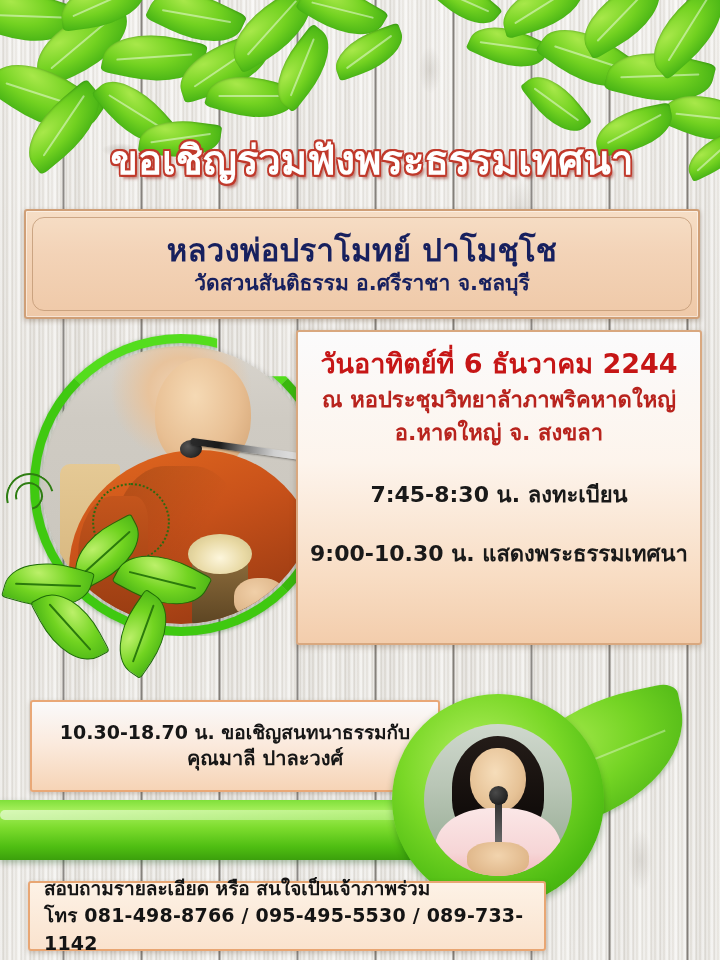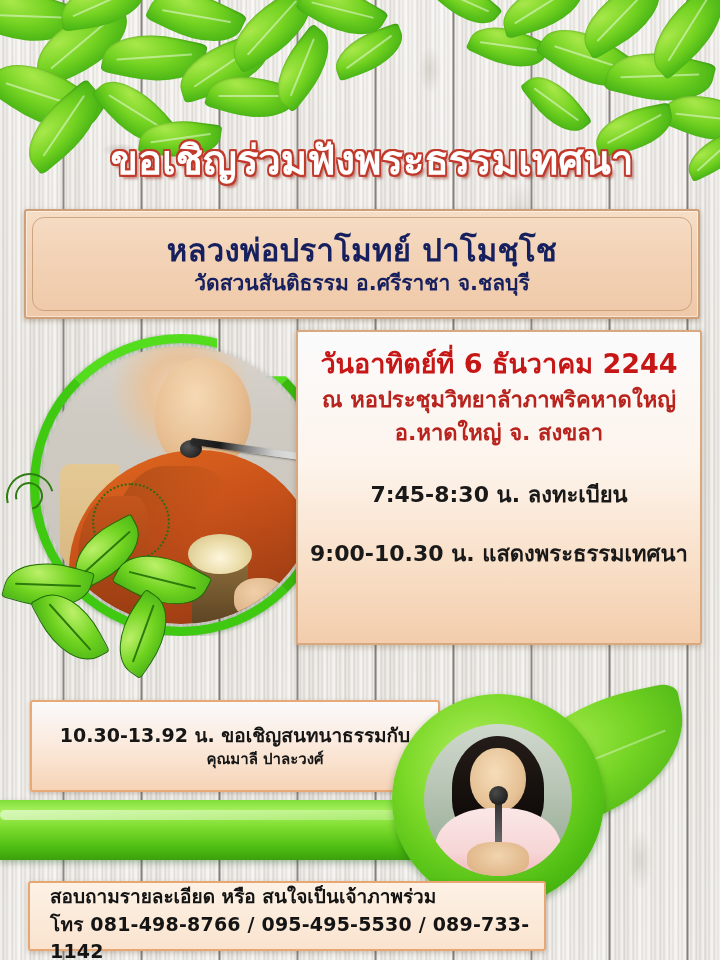--- a/index.html
+++ b/index.html
@@ -216,21 +216,21 @@
   
   .talk-box{
     left:30px;top:700px;width:410px;height:92px;
     background:linear-gradient(180deg,#fafafb 0%,#fbeadd 48%,#f6d4b6 100%);
     border:2px solid #e9a877;
     border-radius:3px;
     box-shadow:0 2px 5px rgba(90,60,30,0.25);
     display:flex;flex-direction:column;align-items:center;justify-content:center;
   }
   .talk-line{font-size:19px;font-weight:bold;color:#161616;line-height:1.35;}
-  .talk-line2{font-size:15px;font-weight:bold;color:#161616;line-height:1.35;padding-left:60px;}
+  .talk-line2{font-size:20px;font-weight:bold;color:#161616;line-height:1.35;padding-left:60px;}
 
   
   .bamboo{
     position:absolute;left:0;top:800px;width:560px;height:60px;
     background:linear-gradient(180deg,#7fe03a 0%,#a7f05c 18%,#7ddc2e 46%,#4fbe12 78%,#3ba00c 100%);
     border-radius:0 14px 14px 0;
     box-shadow:0 3px 6px rgba(0,70,0,0.3);
   }
   .bamboo::after{
     content:"";position:absolute;left:0;top:10px;height:10px;width:96%;
@@ -289,22 +289,22 @@
     background:rgba(255,255,255,0.35);transform:rotate(-10deg);
   }
 
   
   .contact-box{
     left:28px;top:881px;width:518px;height:70px;
     background:linear-gradient(180deg,#fdf2e6 0%,#fae3ce 100%);
     border:2px solid #e8a673;
     border-radius:3px;
     box-shadow:0 2px 5px rgba(90,60,30,0.25);
-    display:flex;flex-direction:column;justify-content:space-between;
-    padding-left:20px;
+    display:flex;flex-direction:column;justify-content:center;
+    padding-left:14px;
   }
   .contact-line{font-size:19px;font-weight:bold;color:#141414;line-height:1.45;}
   .contact-phones{font-size:19px;font-weight:bold;color:#141414;line-height:1.45;letter-spacing:.2px;}
 
   
   .title{
     position:absolute;left:12px;top:140px;width:720px;text-align:center;
     font-size:40px;font-weight:bold;
     color:#ffffff;
     letter-spacing:0px;
@@ -395,21 +395,21 @@
     <div class="date-line">วันอาทิตย์ที่ 6 ธันวาคม 2244</div>
     <div class="venue-line">ณ หอประชุมวิทยาลัาภาพริคหาดใหญ่</div>
     <div class="venue-line2">อ.หาดใหญ่  จ. สงขลา</div>
     <div class="sched">
       <div class="sched-row">7:45-8:30 น.   ลงทะเบียน</div>
       <div class="sched-row">9:00-10.30 น. แสดงพระธรรมเทศนา</div>
     </div>
   </div>
 
   <div class="panel talk-box">
-    <div class="talk-line">10.30-13.92 น. ขอเชิญสนทนาธรรมกับ</div>
+    <div class="talk-line">10.30-18.70 น. ขอเชิญสนทนาธรรมกับ</div>
     <div class="talk-line2">คุณมาลี  ปาละวงศ์</div>
   </div>
 
   <div class="bamboo"></div>
 
   <div class="lady-bigleaf"></div>
   <div class="lady-ring">
     <div class="lady-photo">
       <div class="l-hair"></div>
       <div class="l-face"></div>

